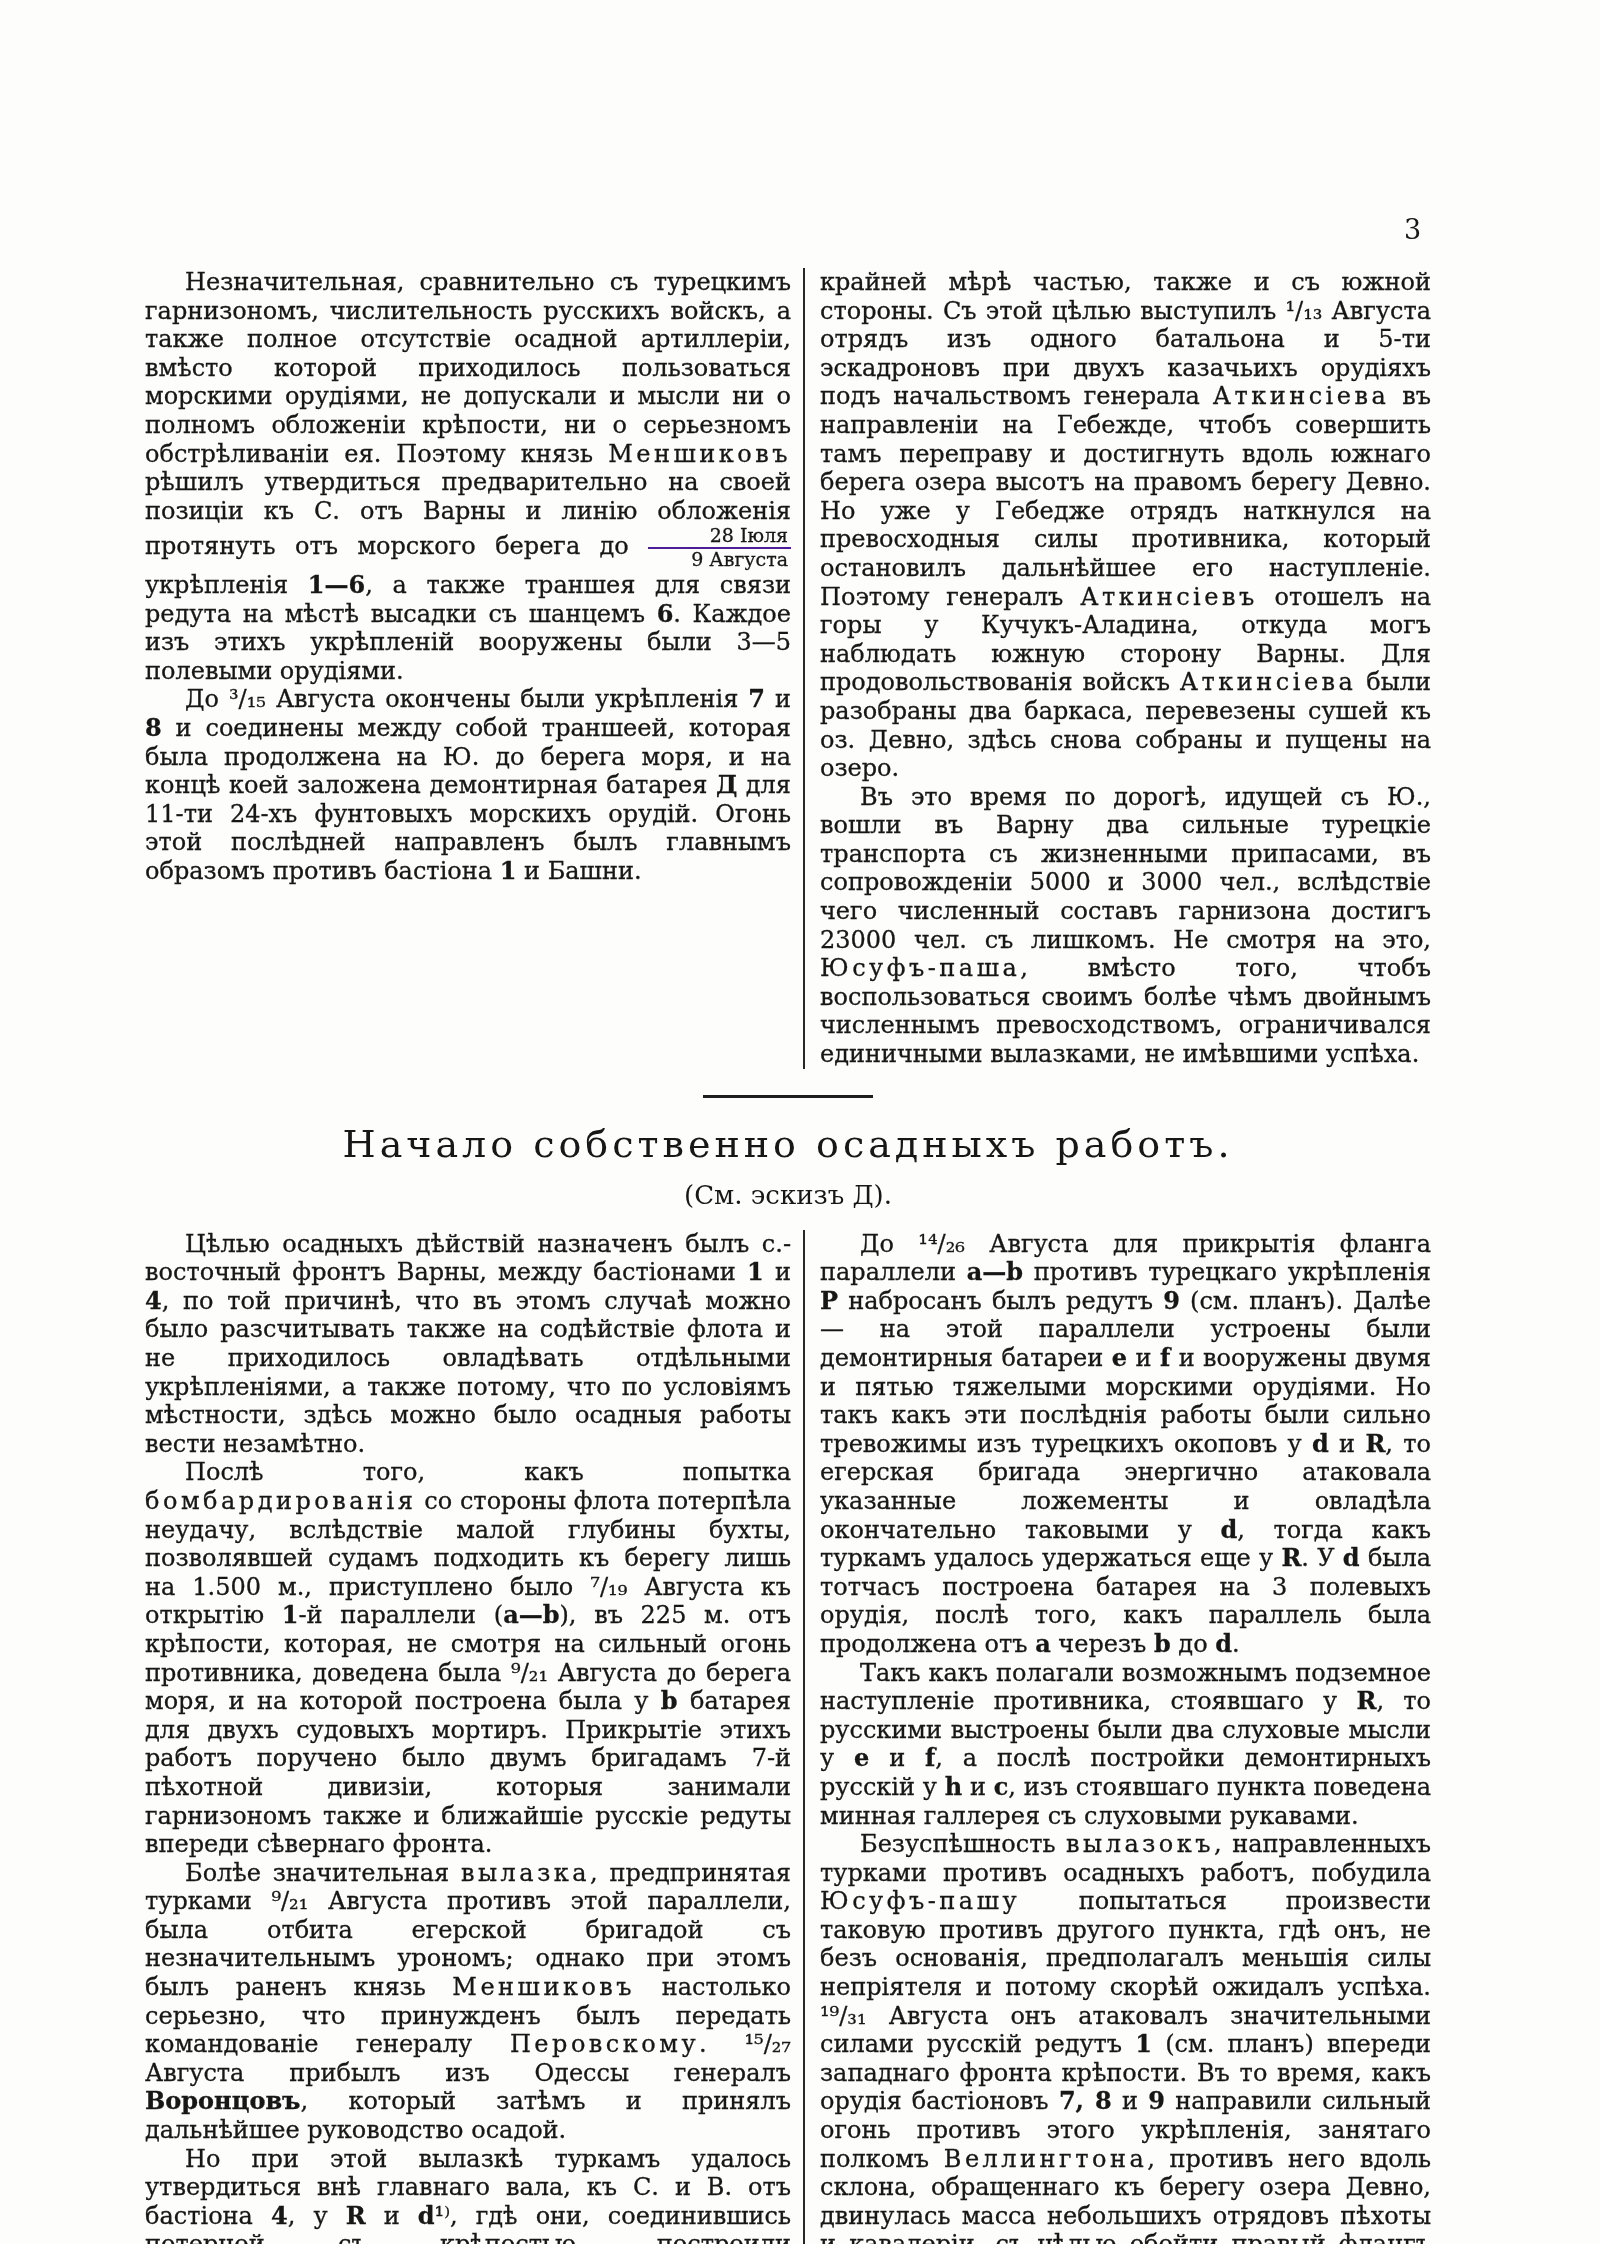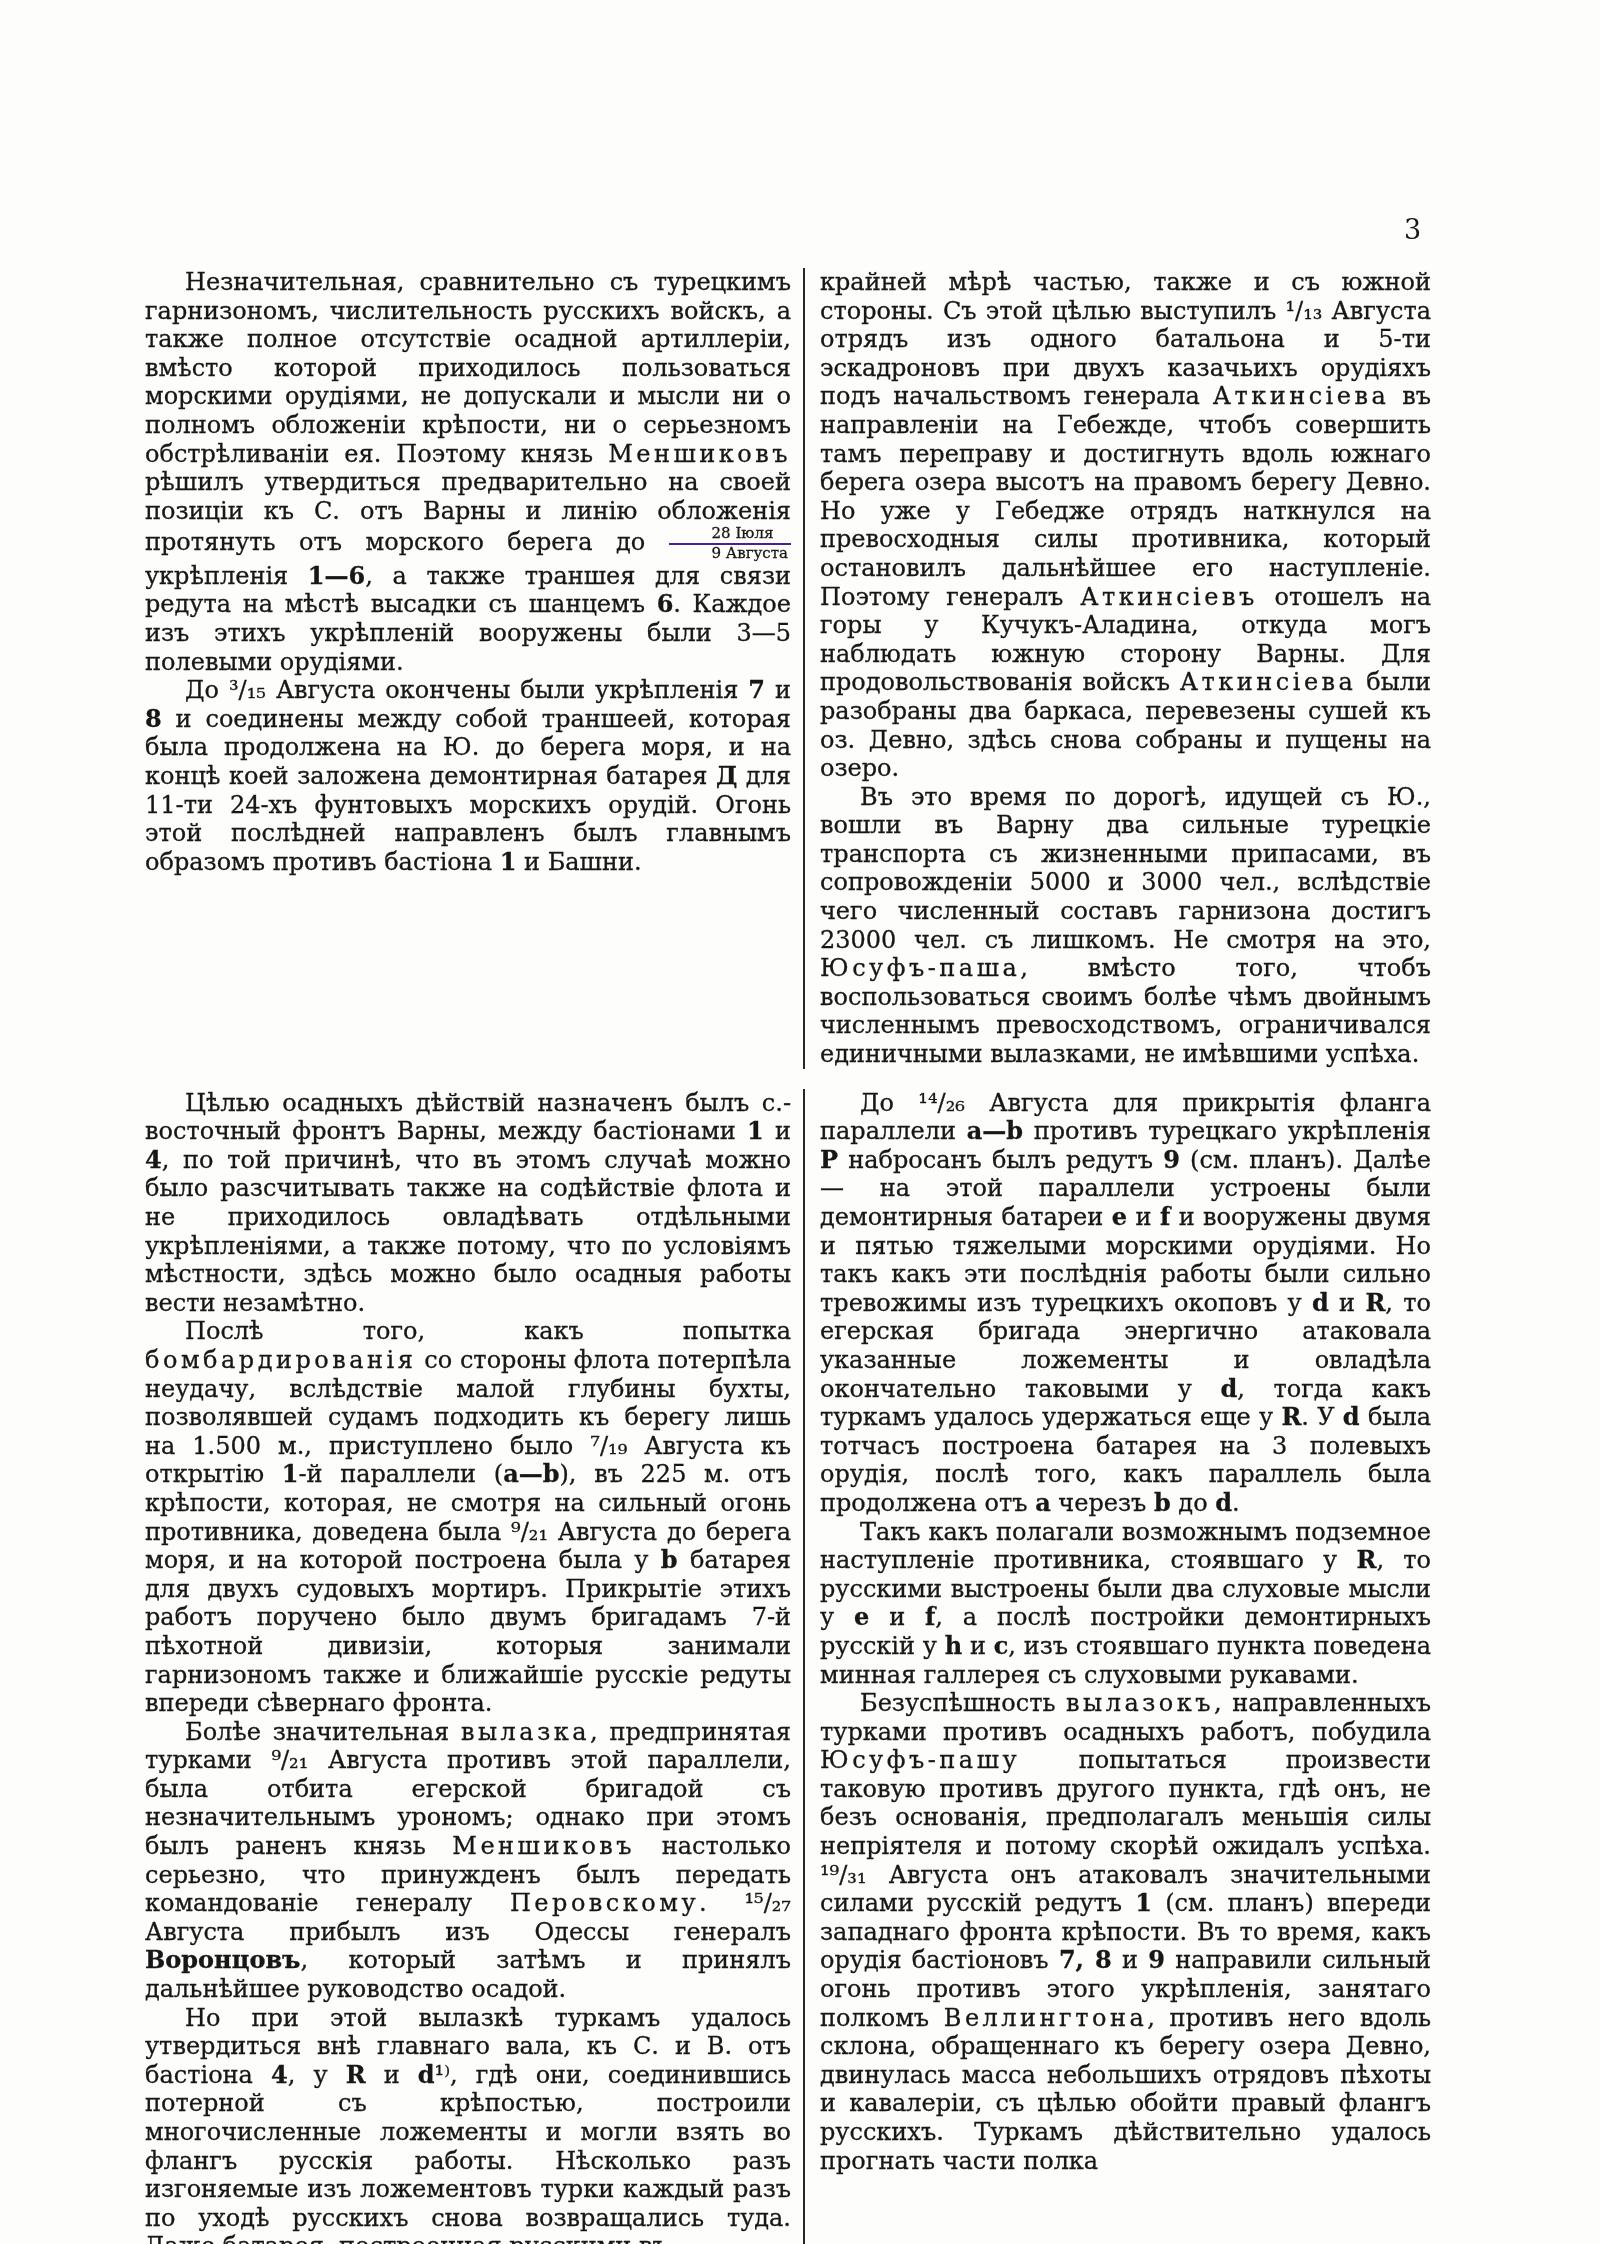--- a/index.html
+++ b/index.html
@@ -17,22 +17,22 @@
     -webkit-text-stroke:0.3px #171717;
   }
   .col-left  { width:646px; }
   .col-right { width:611px; }
   .col-divider { width:2px; background:#272727; margin:0 15px 0 12px; }
   .para { margin:0; text-indent:40px; }
   .para.no-indent { text-indent:0; }
   b { font-weight:bold; }
   .sp { letter-spacing:3.5px; }
   .frac {
-    display:inline-block; text-align:left; vertical-align:middle;
-    font-size:15px; line-height:1.15; white-space:nowrap;
+    display:inline-block; text-align:right; vertical-align:middle;
+    font-size:19px; line-height:1.15; white-space:nowrap;
   }
   .frac .ft { display:block; padding:0 3px; }
   .frac .fb { display:block; border-top:2px solid #4c1d95; padding:0 3px; }
   .heading-block { text-align:center; margin-top:26px; }
   .section-rule { width:170px; height:3px; background:#1e1e1e; margin:0 auto; }
   .article-title { font-size:38px; font-weight:normal; letter-spacing:4px; margin:24px 0 0 0; }
   .article-subtitle { font-size:26px; margin-top:14px; }
   .two-col.bottom { margin-top:20px; }
 </style>
 </head>
@@ -49,20 +49,25 @@
           <p class="para"><span>Незначительная, сравнительно съ турецкимъ гарнизономъ, числительность русскихъ войскъ, а также полное отсутствіе осадной артиллеріи, вмѣсто которой приходилось пользоваться морскими орудіями, не допускали и мысли ни о полномъ обложеніи крѣпости, ни о серьезномъ обстрѣливаніи ея. Поэтому князь </span><span class="sp">Меншиковъ</span><span> рѣшилъ утвердиться предварительно на своей позиціи къ С. отъ Варны и линію обложенія протянуть отъ морского берега до </span><span class="frac"><span class="ft">28 Іюля</span><span class="fb">9 Августа</span></span><span> укрѣпленія </span><b>1—6</b><span>, а также траншея для связи редута на мѣстѣ высадки съ шанцемъ </span><b>6</b><span>. Каждое изъ этихъ укрѣпленій вооружены были 3—5 полевыми орудіями.</span></p>
           <p class="para"><span>До ³/₁₅ Августа окончены были укрѣпленія </span><b>7</b><span> и </span><b>8</b><span> и соединены между собой траншеей, которая была продолжена на Ю. до берега моря, и на концѣ коей заложена демонтирная батарея </span><b>Д</b><span> для 11-ти 24-хъ фунтовыхъ морскихъ орудій. Огонь этой послѣдней направленъ былъ главнымъ образомъ противъ бастіона </span><b>1</b><span> и Башни.</span></p>
         </div>
       <div class="col-divider"></div>
       <div class="col col-right">
           <p class="para no-indent"><span>крайней мѣрѣ частью, также и съ южной стороны. Съ этой цѣлью выступилъ ¹/₁₃ Августа отрядъ изъ одного батальона и 5-ти эскадроновъ при двухъ казачьихъ орудіяхъ подъ начальствомъ генерала </span><span class="sp">Аткинсіева</span><span> въ направленіи на Гебежде, чтобъ совершить тамъ переправу и достигнуть вдоль южнаго берега озера высотъ на правомъ берегу Девно. Но уже у Гебедже отрядъ наткнулся на превосходныя силы противника, который остановилъ дальнѣйшее его наступленіе. Поэтому генералъ </span><span class="sp">Аткинсіевъ</span><span> отошелъ на горы у Кучукъ-Аладина, откуда могъ наблюдать южную сторону Варны. Для продовольствованія войскъ </span><span class="sp">Аткинсіева</span><span> были разобраны два баркаса, перевезены сушей къ оз. Девно, здѣсь снова собраны и пущены на озеро.</span></p>
           <p class="para"><span>Въ это время по дорогѣ, идущей съ Ю., вошли въ Варну два сильные турецкіе транспорта съ жизненными припасами, въ сопровожденіи 5000 и 3000 чел., вслѣдствіе чего численный составъ гарнизона достигъ 23000 чел. съ лишкомъ. Не смотря на это, </span><span class="sp">Юсуфъ-паша</span><span>, вмѣсто того, чтобъ воспользоваться своимъ болѣе чѣмъ двойнымъ численнымъ превосходствомъ, ограничивался единичными вылазками, не имѣвшими успѣха.</span></p>
         </div>
     </section>
 
+    <div class="heading-block">
+      <div class="section-rule"></div>
+      <h1 class="article-title">Начало собственно осадныхъ работъ.</h1>
+      <div class="article-subtitle">(См. эскизъ Д).</div>
+    </div>
 
     <section class="two-col bottom">
       <div class="col col-left">
         <div>
             <p class="para"><span>Цѣлью осадныхъ дѣйствій назначенъ былъ с.-восточный фронтъ Варны, между бастіонами </span><b>1</b><span> и </span><b>4</b><span>, по той причинѣ, что въ этомъ случаѣ можно было разсчитывать также на содѣйствіе флота и не приходилось овладѣвать отдѣльными укрѣпленіями, а также потому, что по условіямъ мѣстности, здѣсь можно было осадныя работы вести незамѣтно.</span></p>
             <p class="para"><span>Послѣ того, какъ попытка </span><span class="sp">бомбардированія</span><span> со стороны флота потерпѣла неудачу, вслѣдствіе малой глубины бухты, позволявшей судамъ подходить къ берегу лишь на 1.500 м., приступлено было ⁷/₁₉ Августа къ открытію </span><b>1</b><span>-й параллели (</span><b>a—b</b><span>), въ 225 м. отъ крѣпости, которая, не смотря на сильный огонь противника, доведена была ⁹/₂₁ Августа до берега моря, и на которой построена была у </span><b>b</b><span> батарея для двухъ судовыхъ мортиръ. Прикрытіе этихъ работъ поручено было двумъ бригадамъ 7-й пѣхотной дивизіи, которыя занимали гарнизономъ также и ближайшіе русскіе редуты впереди сѣвернаго фронта.</span></p>
             <p class="para"><span>Болѣе значительная </span><span class="sp">вылазка</span><span>, предпринятая турками ⁹/₂₁ Августа противъ этой параллели, была отбита егерской бригадой съ незначительнымъ урономъ; однако при этомъ былъ раненъ князь </span><span class="sp">Меншиковъ</span><span> настолько серьезно, что принужденъ былъ передать командованіе генералу </span><span class="sp">Перовскому</span><span>. ¹⁵/₂₇ Августа прибылъ изъ Одессы генералъ </span><b>Воронцовъ</b><span>, который затѣмъ и принялъ дальнѣйшее руководство осадой.</span></p>
             <p class="para"><span>Но при этой вылазкѣ туркамъ удалось утвердиться внѣ главнаго вала, къ С. и В. отъ бастіона </span><b>4</b><span>, у </span><b>R</b><span> и </span><b>d</b><span>¹⁾, гдѣ они, соединившись потерной съ крѣпостью, построили многочисленные ложементы и могли взять во флангъ русскія работы. Нѣсколько разъ изгоняемые изъ ложементовъ турки каждый разъ по уходѣ русскихъ снова возвращались туда. Даже батарея, построенная русскими въ </span></p>
           </div>
 

